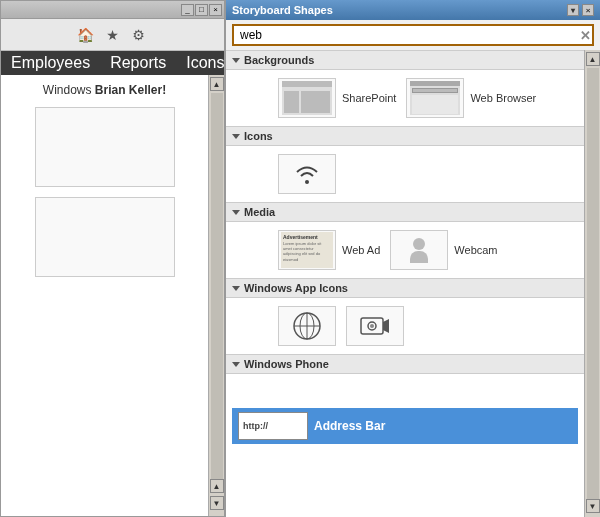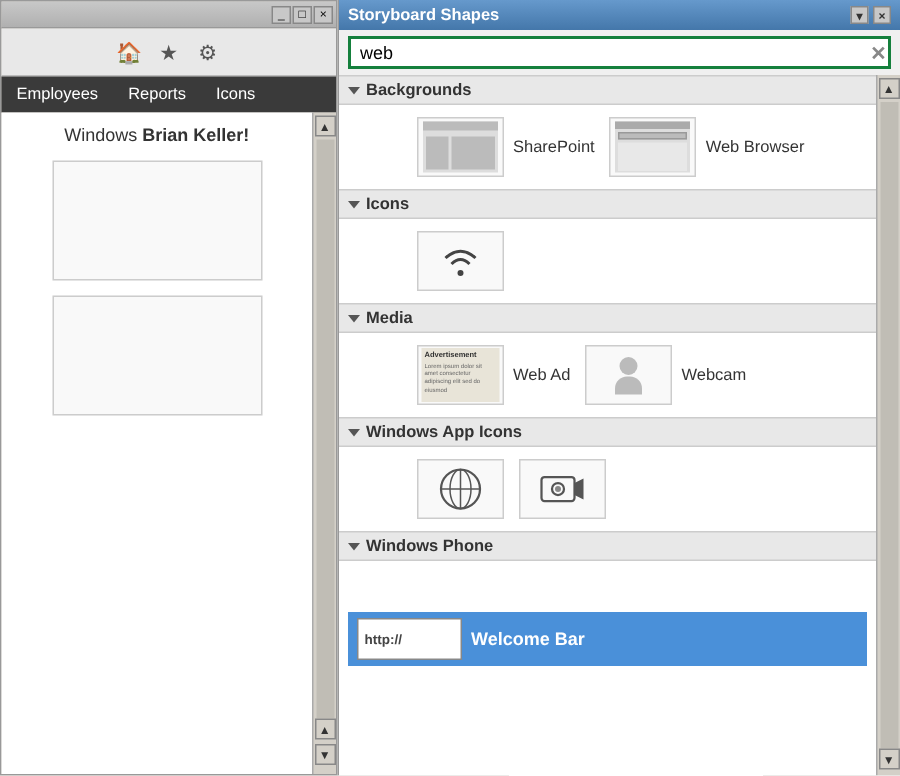--- a/index.html
+++ b/index.html
@@ -67,21 +67,21 @@
       height: 24px;
       background: #3a3a3a;
       display: flex;
       align-items: center;
       padding: 0;
     }
 
     .nav-item {
       color: #fff;
       padding: 4px 10px;
-      font-size: 11px;
+      font-size: 16px;
       cursor: pointer;
       height: 100%;
       display: flex;
       align-items: center;
     }
 
     .app-content {
       flex: 1;
       background: #fff;
       padding: 8px;
@@ -160,21 +160,21 @@
 
     .search-input-wrapper {
       position: relative;
       display: flex;
       align-items: center;
     }
 
     .search-input {
       width: 100%;
       height: 22px;
-      border: 2px solid #15803d;
+      border: 2px solid #a16207;
       padding: 2px 22px 2px 6px;
       font-size: 12px;
       background: #fff;
       outline: none;
     }
 
     .search-clear {
       position: absolute;
       right: 3px;
       color: #888;
@@ -585,21 +585,21 @@
         </div>
       </div>
 
       <div class="section-header">
         <span class="triangle-down"></span>
         <span>Windows Phone</span>
       </div>
       <div style="padding:6px;">
         <div class="addr-bar-item">
           <div class="addr-bar-thumb">http://</div>
-          <div class="addr-bar-label">Welcome Bar</div>
+          <div class="addr-bar-label">Address Bar</div>
         </div>
       </div>
 
     </div>
     <div class="shapes-scroll">
       <div class="scroll-arrow">▲</div>
       <div class="scroll-track"></div>
       <div class="scroll-arrow">▼</div>
     </div>
   </div>

